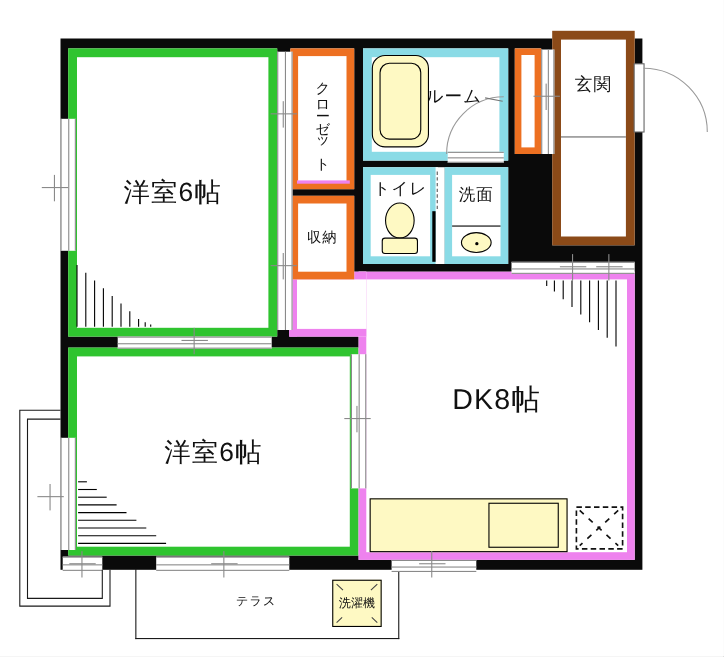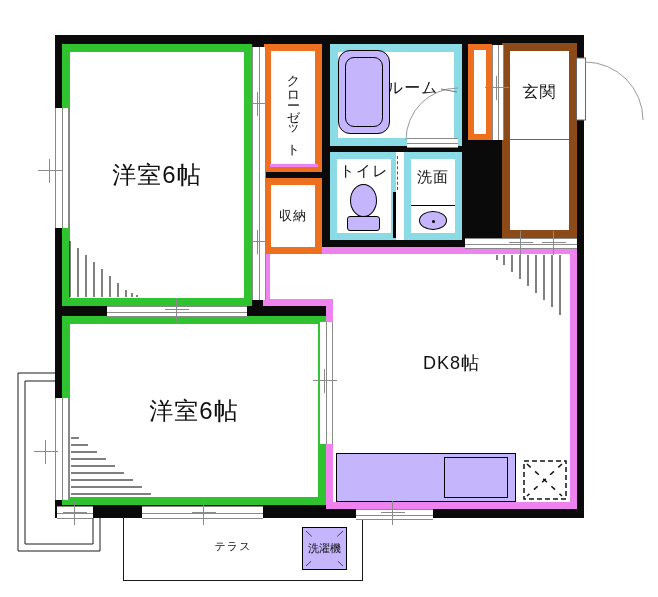--- a/index.html
+++ b/index.html
@@ -8,32 +8,32 @@
     font-family:"Liberation Sans","DejaVu Sans",sans-serif;color:#111;
     --wall:#0a0a0a;--green:#2fc42f;--orange:#ed7021;--cyan:#8adbe6;
     --brown:#8b4a18;--pink:#ee82ee;--gray:#8a8a8a;
   }
   .abs{position:absolute}
   .slab{position:absolute;background:var(--wall)}
   .room{position:absolute;background:#fff;box-sizing:border-box}
   .flexc{display:flex;align-items:center;justify-content:center;text-align:center}
   .lbl{color:#111;white-space:nowrap;letter-spacing:1px}
   .lbl-lg{font-size:24px}
-  .lbl-dk{font-size:18px}
+  .lbl-dk{font-size:26px}
   .lbl-md{font-size:16px}
   .lbl-sm{font-size:15px}
   .lbl-xs{font-size:13px}
   .lbl-xxs{font-size:11px;letter-spacing:0}
   .vtext{writing-mode:vertical-rl;text-orientation:upright;letter-spacing:2px}
   .win{position:absolute;background:#fff}
   .win-v{border-left:1px solid var(--gray);border-right:1px solid var(--gray)}
   .win-v::after{content:"";position:absolute;left:50%;top:0;bottom:0;width:1px;background:var(--gray)}
   .win-h{border-top:1px solid var(--gray);border-bottom:1px solid var(--gray)}
   .win-h::after{content:"";position:absolute;top:50%;left:0;right:0;height:1px;background:var(--gray)}
-  .fix{position:absolute;background:#c4b5fd;border:1.5px solid #000;box-sizing:border-box}
+  .fix{position:absolute;background:#fef9c3;border:1.5px solid #000;box-sizing:border-box}
   .cross{position:absolute;width:24px;height:24px;pointer-events:none}
   .cross::before{content:"";position:absolute;left:0;right:0;top:11px;height:1px;background:var(--gray)}
   .cross::after{content:"";position:absolute;top:0;bottom:0;left:11px;width:1px;background:var(--gray)}
   .dot{position:absolute;left:50%;top:50%;width:3px;height:3px;margin:-1px 0 0 -1px;background:#000;border-radius:50%}
   svg.overlay{position:absolute;left:0;top:0;pointer-events:none}
 </style>
 </head>
 <body>
 
 <div id="plan" style="--wall: #0a0a0a; --green: #2fc42f; --orange: #ed7021; --cyan: #8adbe6; --brown: #8b4a18; --pink: #ee82ee; --gray: #8a8a8a;">
@@ -73,21 +73,21 @@
   <div class="room" style="left:404px;top:152px;width:58px;height:88px;border:7px solid var(--cyan)">
     <span class="lbl lbl-sm abs" style="left:0;top:9px;width:100%;text-align:center">洗面</span>
   </div>
 
   <div class="room" style="left:330px;top:152px;width:68px;height:88px;border:7px solid var(--cyan)">
     <span class="lbl lbl-sm abs" style="left:0;top:3px;width:100%;text-align:center">トイレ</span>
   </div>
 
   <div class="room" style="left:468px;top:44px;width:24px;height:96px;border:6px solid var(--orange)"></div>
 
-  <div class="room" style="left:502px;top:43px;width:75px;height:195px;border:8px solid var(--brown)">
+  <div class="room" style="left:502px;top:28px;width:75px;height:195px;border:8px solid var(--brown)">
     <span class="lbl lbl-md abs" style="left:0;top:31px;width:100%;text-align:center">玄関</span>
     <div class="abs" style="left:0;top:88px;width:100%;height:1px;background:#666"></div>
   </div>
 
   <div class="fix" style="left:338px;top:50px;width:52px;height:84px;border-radius:12px"></div>
   <div class="fix" style="left:345px;top:57px;width:38px;height:70px;border-radius:9px"></div>
 
   <div class="fix" style="left:350px;top:184px;width:27px;height:33px;border-radius:50%"></div>
   <div class="fix" style="left:347px;top:216px;width:33px;height:15px;border-radius:3px"></div>
 

